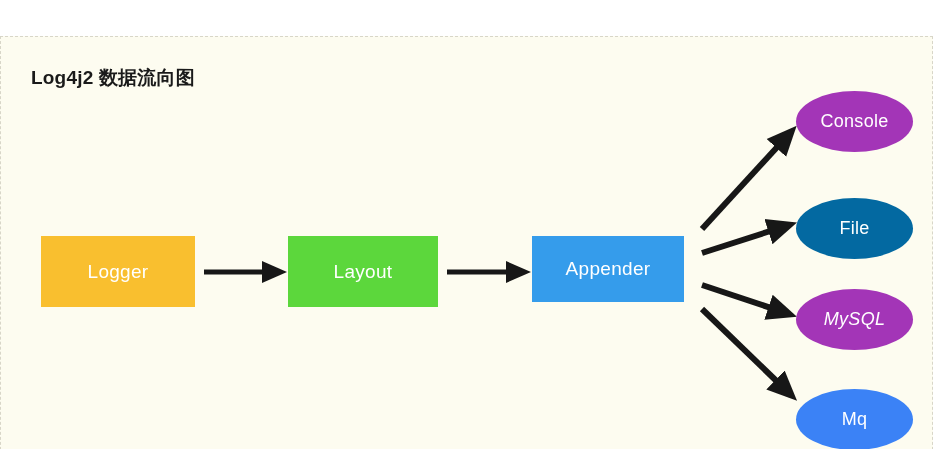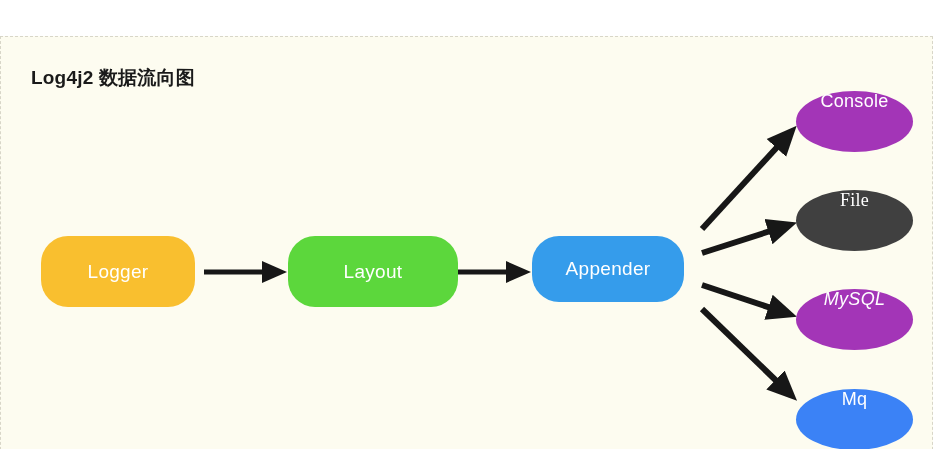--- a/index.html
+++ b/index.html
@@ -31,26 +31,25 @@
   .node-box {
     position: absolute;
     display: flex;
     align-items: center;
     justify-content: center;
     color: #ffffff;
     font-size: 19px;
     font-weight: 400;
     letter-spacing: 0.3px;
     box-sizing: border-box;
-    border-radius: 27px;
   }
   .node-ellipse {
     position: absolute;
     display: flex;
-    align-items: flex-start;
+    align-items: center;
     justify-content: center;
     border-radius: 50%;
     color: #ffffff;
     font-size: 18px;
     font-weight: 400;
     letter-spacing: 0.3px;
     box-sizing: border-box;
   }
   #edges {
     position: absolute;
@@ -85,33 +84,33 @@
 
     <line x1="701" y1="248" x2="788" y2="277" stroke="#171717" stroke-width="6" marker-end="url(#ah)"></line>
 
     <line x1="701" y1="272" x2="790" y2="358" stroke="#171717" stroke-width="6" marker-end="url(#ah)"></line>
   </svg>
 
   <div class="node-box" style="left:40px; top:199px; width:154px; height:71px; background:#f9bf2f;">
     <span>Logger</span>
   </div>
 
-  <div class="node-box" style="left:287px; top:199px; width:170px; height:71px; background:#5cd73c;">
+  <div class="node-box" style="left:287px; top:199px; width:150px; height:71px; background:#5cd73c;">
     <span>Layout</span>
   </div>
 
   <div class="node-box" style="left:531px; top:199px; width:152px; height:66px; background:#359ceb;">
     <span>Appender</span>
   </div>
 
   <div class="node-ellipse" style="left:795px; top:54px; width:117px; height:61px; background:#a335b7;">
     <span>Console</span>
   </div>
 
-  <div class="node-ellipse" style="left:795px; top:153px; width:117px; height:61px; background:#404040;font-family:Liberation Serif, serif;">
+  <div class="node-ellipse" style="left:795px; top:161px; width:117px; height:61px; background:#0369a1;">
     <span>File</span>
   </div>
 
   <div class="node-ellipse" style="left:795px; top:252px; width:117px; height:61px; background:#a335b7;font-style:italic;">
     <span>MySQL</span>
   </div>
 
   <div class="node-ellipse" style="left:795px; top:352px; width:117px; height:61px; background:#3b82f6;">
     <span>Mq</span>
   </div>

